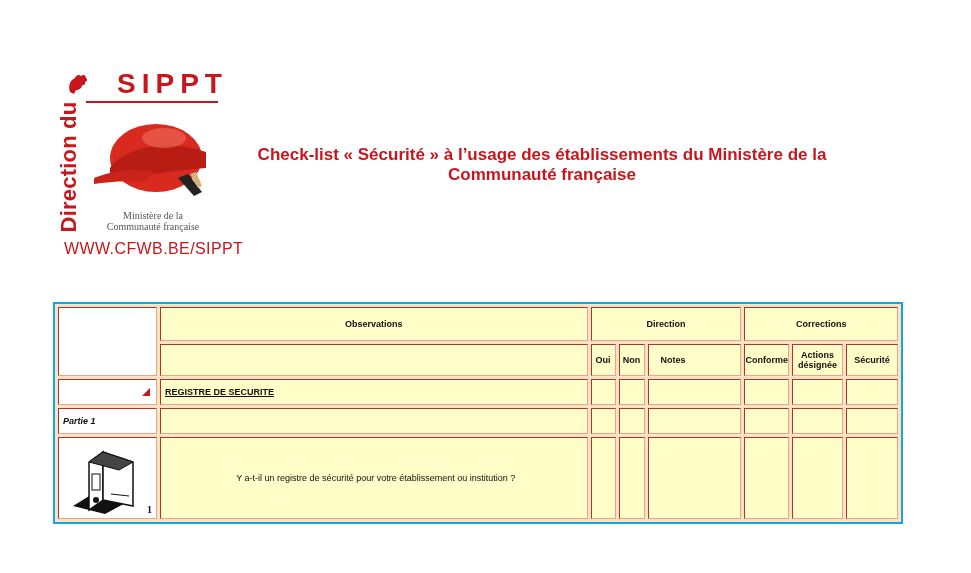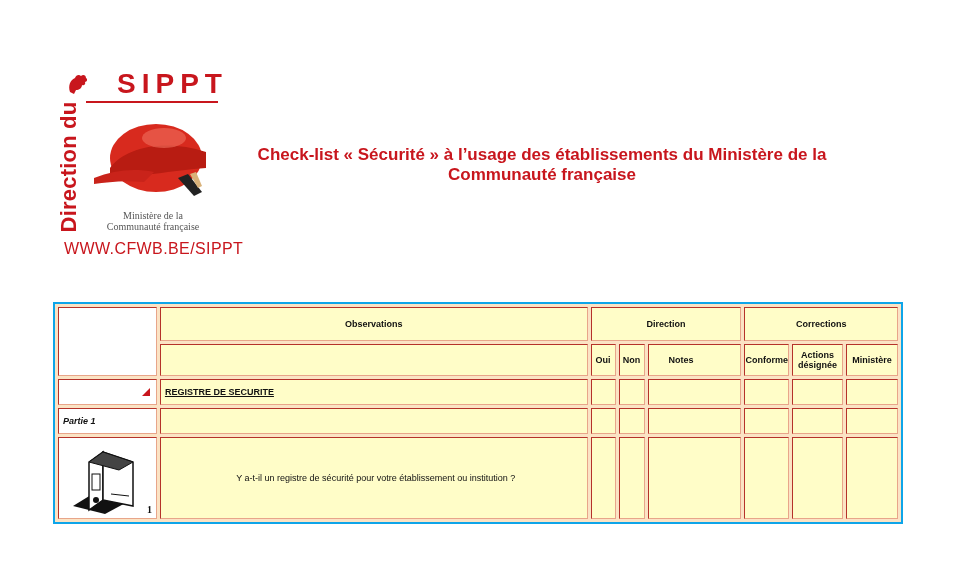--- a/index.html
+++ b/index.html
@@ -17,21 +17,21 @@
   .logo .url { position: absolute; left: 6px; top: 172px; color: #c8161d; font-weight: normal; font-size: 16px; letter-spacing: 0.4px; }
 
   .title { position: absolute; left: 216px; top: 145px; width: 652px; text-align: center; color: #c8161d; font-weight: bold; font-size: 17px; line-height: 20px; }
 
   
   table.cl { position: absolute; left: 53px; top: 302px; width: 850px; border-collapse: separate; border-spacing: 3px; border: 2px solid #0ea5e9; background: #fbe3c4; }
   table.cl td { border: 1px solid #b5322a; border-right-color: #e8a58a; border-bottom-color: #e8a58a; background: #fffdc8; padding: 0; font-size: 9px; color: #111; }
   table.cl td.white { background: #ffffff; }
   .h-main { height: 32px; text-align: center; font-weight: bold; font-size: 12px; }
   .h-sub { height: 30px; font-weight: bold; font-size: 9px; text-align: center; }
-  .h-sub.left { text-align: left; padding-left: 20px; }
+  .h-sub.left { text-align: left; padding-left: 12px; }
   .sec-row td { height: 24px; }
   .part-row td { height: 24px; }
   .q-row td { height: 80px; text-align: center; }
   .sec-label { color: #c8161d; font-weight: bold; font-size: 14px; padding-left: 4px !important; text-decoration: underline; }
   .part-label { color: #c8161d; font-weight: bold; font-style: italic; font-size: 11px; padding-left: 4px !important; }
   .tri { display: block; width: 0; height: 0; margin-left: auto; margin-right: 6px; border-left: 8px solid transparent; border-bottom: 8px solid #c8161d; }
   .q-text { padding-left: 4px !important; font-size: 8px; }
   .binder-cell { position: relative; }
   .binder { position: absolute; left: 10px; top: 6px; width: 78px; height: 70px; }
   .qnum { position: absolute; right: 4px; bottom: 3px; font-family: "Liberation Serif", serif; font-weight: bold; font-size: 10px; }
@@ -83,21 +83,21 @@
     <td class="h-main" colspan="3">Direction</td>
     <td class="h-main" colspan="3">Corrections</td>
   </tr>
   <tr>
     <td class="h-sub"></td>
     <td class="h-sub">Oui</td>
     <td class="h-sub">Non</td>
     <td class="h-sub left">Notes</td>
     <td class="h-sub">Conforme</td>
     <td class="h-sub">Actions désignée</td>
-    <td class="h-sub">Ministère</td>
+    <td class="h-sub">Sécurité</td>
   </tr>
   <tr class="sec-row">
     <td class="white">
           <span class="tri"></span>
         </td>
     <td class="sec-label">REGISTRE DE SECURITE</td>
     <td></td>
     <td></td>
     <td></td>
     <td></td>

